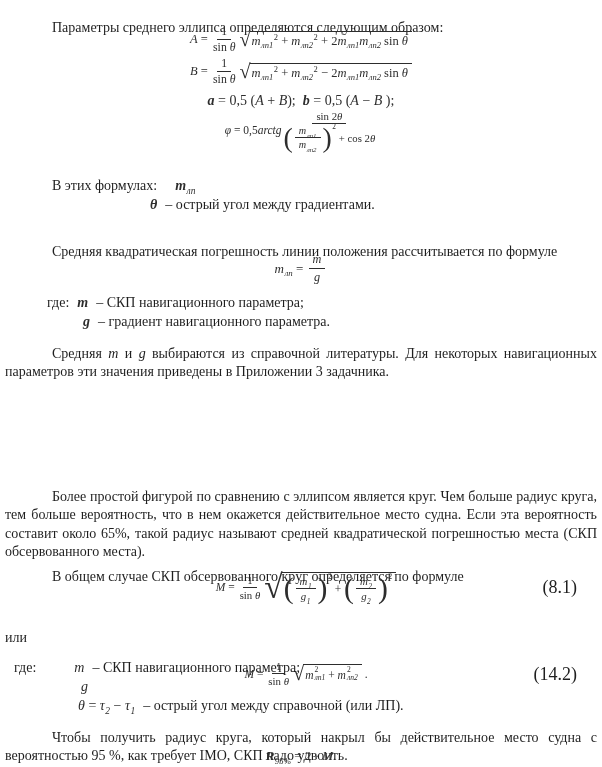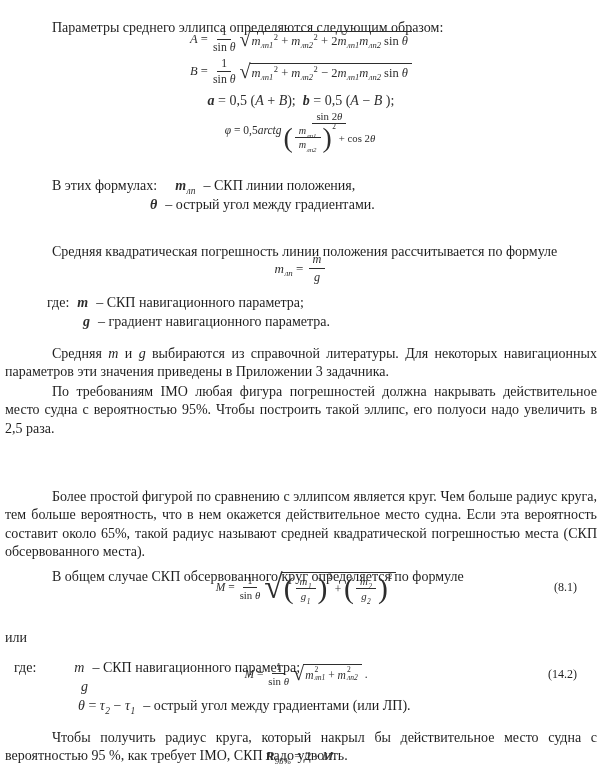--- a/index.html
+++ b/index.html
@@ -36,21 +36,21 @@
   .fx-stack{display:inline-flex;flex-direction:column;align-items:flex-start;justify-content:center;line-height:1;margin-left:1px;transform:translateY(-1px);}
   .fx-stack .s-sup{font-size:0.66em;font-style:normal;}
   .fx-stack .s-sub{font-size:0.66em;font-style:italic;}
   
   .note-line{display:flex;align-items:baseline;font-size:14px;line-height:19px;}
   .note-line .formula{display:inline-flex;}
   .gap18{display:inline-block;width:18px;}
   .gap8{display:inline-block;width:8px;}
   .gap38{display:inline-block;width:38px;}
   .eqrow{display:flex;align-items:center;justify-content:center;position:relative;}
-  .eqnum{position:absolute;right:30px;top:50%;transform:translateY(-50%);font-size:12px;font-style:normal;color:#1f1f1f;}
+  .eqnum{position:absolute;right:30px;top:50%;transform:translateY(-50%);font-size:18px;font-style:normal;color:#1f1f1f;}
 </style>
 </head>
 <body>
 
 <div class="sheet">
 
   <p class="abs para indent" style="top:5px;">Параметры среднего эллипса определяются следующим образом:</p>
 
   <div class="abs formula fz12" style="top:25px;"><span class="fx-it">A</span><span class="fx-up"> = </span><span class="fx-frac"><span class="fx-num"><span class="fx-up">1</span></span><span class="fx-den"><span class="fx-up">sin </span><span class="fx-it">θ</span></span></span><span class="fx-sqrt"><span class="fx-radsign" style="font-size: 20.16px;">√</span><span class="fx-radcontent"><span class="fx-group"><span class="fx-it">m</span><sub class="fx-sub">лп1</sub><sup class="fx-sup">2</sup></span><span class="fx-up"> + </span><span class="fx-group"><span class="fx-it">m</span><sub class="fx-sub">лп2</sub><sup class="fx-sup">2</sup></span><span class="fx-up"> + 2</span><span class="fx-group"><span class="fx-it">m</span><sub class="fx-sub">лп1</sub></span><span class="fx-group"><span class="fx-it">m</span><sub class="fx-sub">лп2</sub></span><span class="fx-up"> sin </span><span class="fx-it">θ</span></span></span></div>
 
@@ -59,21 +59,20 @@
   <div class="abs formula fz14" style="top:93px;"><span class="fx-bi">a</span><span class="fx-up"> = 0,5 (</span><span class="fx-it">A</span><span class="fx-up"> + </span><span class="fx-it">B</span><span class="fx-up">);  </span><span class="fx-bi">b</span><span class="fx-up"> = 0,5 (</span><span class="fx-it">A</span><span class="fx-up"> − </span><span class="fx-it">B</span><span class="fx-up"> );</span></div>
 
   <div class="abs formula fz11" style="top:110px;"><span class="fx-it">φ</span><span class="fx-up"> = 0,5</span><span class="fx-it">arctg</span><span class="fx-frac"><span class="fx-num"><span class="fx-up">sin 2</span><span class="fx-it">θ</span></span><span class="fx-den"><span class="fx-pgroup"><span class="fx-paren" style="font-size: 27.75px;">(</span><span class="fx-pinner"><span class="fx-frac"><span class="fx-num"><span class="fx-group"><span class="fx-it">m</span><sub class="fx-sub">лп1</sub></span></span><span class="fx-den"><span class="fx-group"><span class="fx-it">m</span><sub class="fx-sub">лп2</sub></span></span></span></span><span class="fx-paren" style="font-size: 27.75px;">)</span><sup class="fx-sup">2</sup></span><span class="fx-up"> + cos 2</span><span class="fx-it">θ</span></span></span></div>
 
   <div class="abs" style="top:176px;left:52px;">
     <div class="note-line">
       <span>В этих формулах:</span>
       <span class="gap18"></span>
       <span class="formula fz14"><span class="fx-group"><span class="fx-bi">m</span><sub class="fx-sub">лп</sub></span></span>
       <span class="gap8"></span>
-      <span>– СКП линии положения,</span>
     </div>
     <div class="note-line" style="margin-left:98px;">
       <span class="formula fz14"><span class="fx-bi">θ</span></span>
       <span class="gap8"></span>
       <span><span>– </span><span class="rich-b">острый</span><span> угол между градиентами.</span></span>
     </div>
   </div>
 
   <p class="abs para indent" style="top:229px;">Средняя квадратическая погрешность линии положения рассчитывается по формуле</p>
 
@@ -89,21 +88,20 @@
     </div>
     <div class="note-line" style="margin-left:36px;">
       <span class="formula fz14"><span class="fx-bi">g</span></span>
       <span class="gap8"></span>
       <span>– градиент навигационного параметра.</span>
     </div>
   </div>
 
   <p class="abs para indent" style="top:331px;"><span>Средняя </span><span class="rich-i">m</span><span> и </span><span class="rich-i">g</span><span> выбираются из справочной литературы. Для некоторых навигационных параметров эти значения приведены в </span><span class="rich-b">Приложении 3</span><span> задачника.</span></p>
 
-  <p class="abs para indent" style="top:369px;"><span>По требованиям IMO любая фигура погрешностей должна накрывать действительное место судна с вероятностью </span><span class="rich-b">95%</span><span>. Чтобы построить такой эллипс, его полуоси надо увеличить в </span><span class="rich-b">2,5 раза</span><span>.</span></p>
 
   <p class="abs para indent" style="top:474px;"><span>Более простой фигурой по сравнению с эллипсом является </span><span class="rich-b">круг</span><span>. Чем больше радиус круга, тем больше вероятность, что в нем окажется действительное место судна. Если эта вероятность составит около 65%, такой радиус называют </span><span class="rich-b">средней квадратической погрешностью места</span><span> (СКП обсервованного места).</span></p>
 
   <p class="abs para indent" style="top:554px;">В общем случае СКП обсервованного круг определяется по формуле</p>
 
   <div class="abs eqrow" style="top:572px;">
     <div class="formula fz11"><span class="fx-it">M</span><span class="fx-up"> = </span><span class="fx-frac"><span class="fx-num"><span class="fx-up">1</span></span><span class="fx-den"><span class="fx-up">sin </span><span class="fx-it">θ</span></span></span><span class="fx-sqrt"><span class="fx-radsign" style="font-size: 33.6px;">√</span><span class="fx-radcontent"><span class="fx-pgroup"><span class="fx-paren" style="font-size: 29.65px;">(</span><span class="fx-pinner"><span class="fx-frac"><span class="fx-num"><span class="fx-group"><span class="fx-it">m</span><sub class="fx-sub">1</sub></span></span><span class="fx-den"><span class="fx-group"><span class="fx-it">g</span><sub class="fx-sub">1</sub></span></span></span></span><span class="fx-paren" style="font-size: 29.65px;">)</span><sup class="fx-sup">2</sup></span><span class="fx-up"> + </span><span class="fx-pgroup"><span class="fx-paren" style="font-size: 29.65px;">(</span><span class="fx-pinner"><span class="fx-frac"><span class="fx-num"><span class="fx-group"><span class="fx-it">m</span><sub class="fx-sub">2</sub></span></span><span class="fx-den"><span class="fx-group"><span class="fx-it">g</span><sub class="fx-sub">2</sub></span></span></span></span><span class="fx-paren" style="font-size: 29.65px;">)</span><sup class="fx-sup">2</sup></span></span></span></div>
     <span class="eqnum">(8.1)</span>
   </div>
 
@@ -122,21 +120,21 @@
       <span class="gap8"></span>
       <span>– СКП навигационного параметра;</span>
     </div>
     <div class="note-line" style="margin-left:67px;">
       <span class="formula fz14"><span class="fx-it">g</span></span>
       <span class="gap8"></span>
     </div>
     <div class="note-line" style="margin-left:64px;">
       <span class="formula fz14"><span class="fx-it">θ</span><span class="fx-up"> = </span><span class="fx-group"><span class="fx-it">τ</span><sub class="fx-sub">2</sub></span><span class="fx-up"> − </span><span class="fx-group"><span class="fx-it">τ</span><sub class="fx-sub">1</sub></span></span>
       <span class="gap8"></span>
-      <span>– острый угол между градиентами (или ЛП).</span>
+      <span>– острый угол между справочной (или ЛП).</span>
     </div>
   </div>
 
   <p class="abs para indent" style="top:712px;margin-top:17px;"><span>Чтобы получить радиус круга, который накрыл бы действительное место судна с вероятностью </span><span class="rich-b">95 %</span><span>, как требует IMO, СКП надо удвоить.</span></p>
 
   <div class="abs formula fz13" style="top:748px;"><span class="fx-group"><span class="fx-bi">R</span><sub class="fx-sub">95%</sub></span><span class="fx-up"> = 2 · </span><span class="fx-it">M</span><span class="fx-up">.</span></div>
 
 </div>
 
 </body></html>

